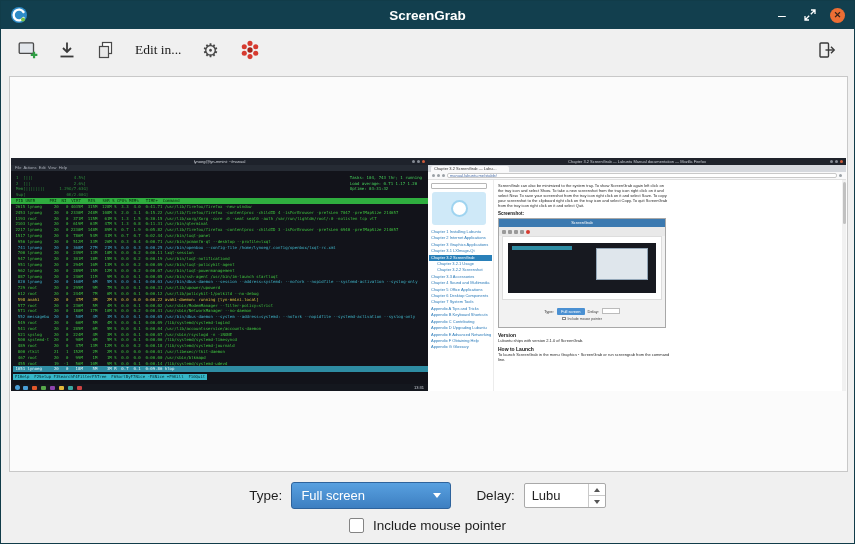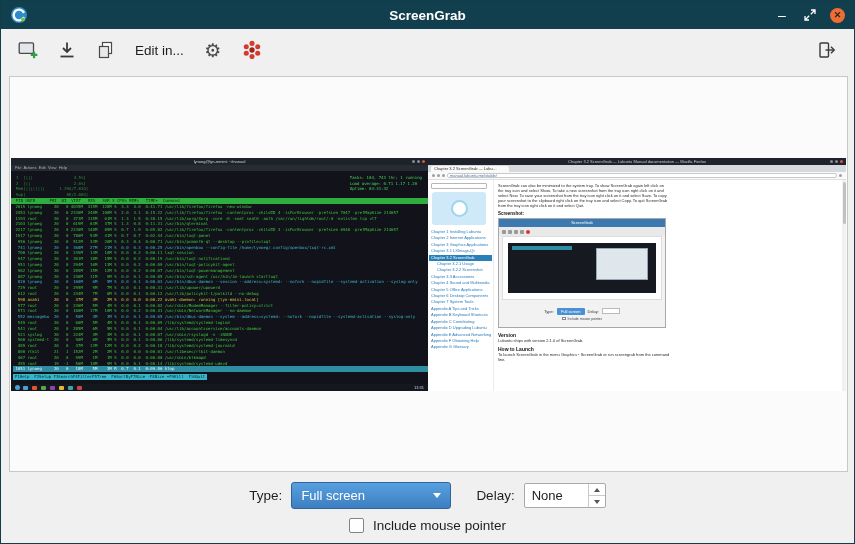--- a/index.html
+++ b/index.html
@@ -11,21 +11,21 @@
   }
   
   .titlebar { position:absolute; left:0; top:0; right:0; height:28px; background:#123f4e; display:flex; align-items:center; padding:0 9px; }
   .title { position:absolute; left:0; right:0; text-align:center; color:#ffffff; font-weight:bold; font-size:13.5px; pointer-events:none; }
   .win-controls { margin-left:auto; display:flex; gap:12px; align-items:center; z-index:2; }
   .wbtn { background:none; border:none; color:#fff; width:16px; height:16px; display:flex; align-items:center; justify-content:center; padding:0; font-size:14px; cursor:default; }
   .wbtn.close { background:#ec6e34; border-radius:50%; width:15px; height:15px; color:#35231a; font-size:9px; font-weight:bold; }
   
   .toolbar { position:absolute; top:28px; left:0; right:0; height:42px; display:flex; align-items:center; padding:0 14px; gap:13px; }
   .tool-btn { width:26px; height:26px; display:flex; align-items:center; justify-content:center; background:none; border:none; padding:0; }
-  .text-btn { font-size:13.5px; color:#1c1c1c; background:none; border:none; padding:0 3px; }
+  .text-btn { font-size:13.5px; color:#1c1c1c; background:none; border:none; padding:0 3px;font-family:Liberation Serif, serif; }
   .gear-glyph { font-size:19px; color:#4a4a4a; line-height:1; }
   .spacer { flex:1; }
   
   .preview-frame { position:absolute; left:8px; top:75px; width:839px; height:396px; background:#fbfbfb; border:1px solid #c8c8c8; }
   .thumb { position:absolute; left:1px; top:81px; width:835px; height:233px; display:flex; }
   .monitor { position:relative; height:233px; }
   .mon-left { width:417px; background:#14161d; }
   .mon-right { width:418px; background:#ffffff; }
   
   .term { position:absolute; left:0; right:0; top:0; height:226px; background:#12131a; overflow:hidden; }
@@ -344,21 +344,21 @@
   </div>
 
   <div class="controls-row">
     <span class="ctl-label">Type:</span>
     <div class="combo">
       <span>Full screen</span>
       <span class="combo-arrow"></span>
     </div>
     <span class="ctl-label delay-label">Delay:</span>
     <div class="spin">
-      <span class="spin-text">None</span>
+      <span class="spin-text">Lubu</span>
       <span class="spin-btns">
         <span class="spin-up">
             <span class="tri-up"></span>
           </span>
         <span class="spin-down">
             <span class="tri-down"></span>
           </span>
       </span>
     </div>
   </div>

